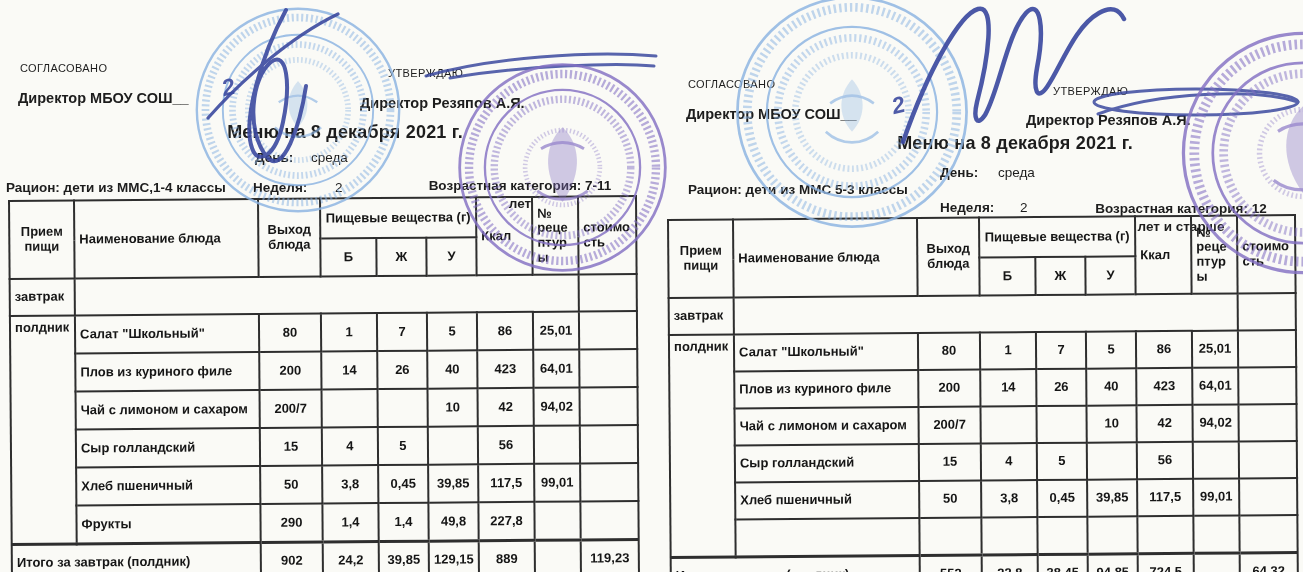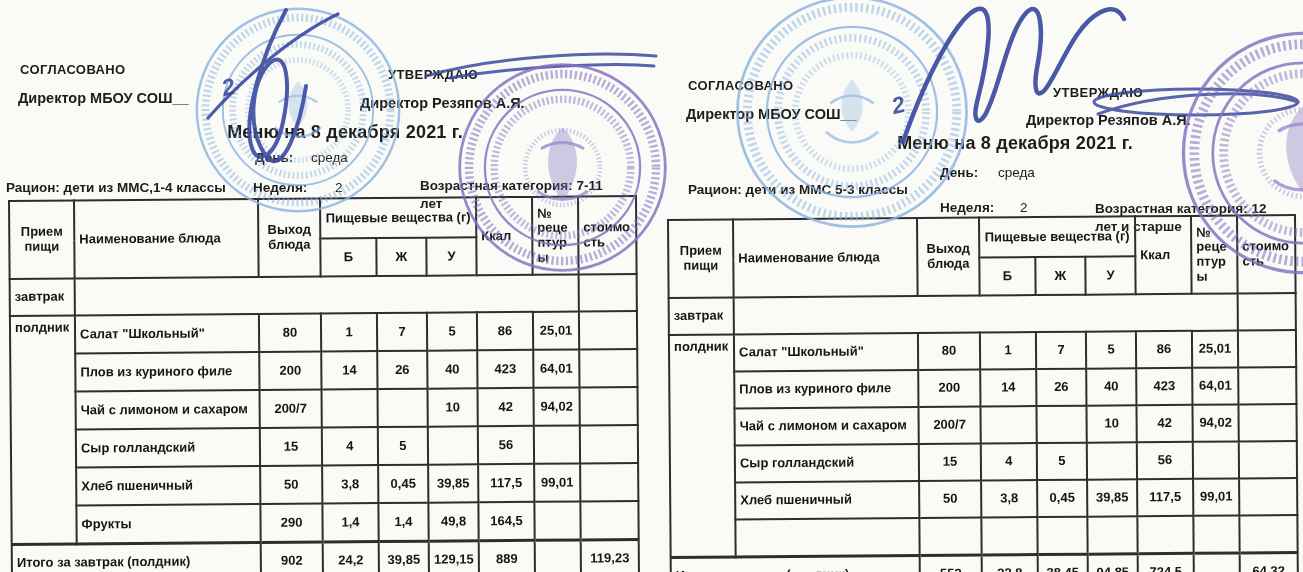--- a/index.html
+++ b/index.html
@@ -2,27 +2,27 @@
 <html><head>
 <meta charset="utf-8">
 <style>
   html,body{margin:0;padding:0}
   body{
     width:1303px;height:572px;position:relative;overflow:hidden;
     background:#fafaf6;color:#1d1d1d;
     font-family:"Liberation Sans", sans-serif;
   }
   .abs{position:absolute}
-  .hdr{font-size:13px;font-weight:700;letter-spacing:.4px;white-space:nowrap}
+  .hdr{font-size:11px;font-weight:400;letter-spacing:.4px;white-space:nowrap}
   .signline{font-size:14.5px;font-weight:600;white-space:nowrap}
   .title{font-size:18px;font-weight:700;text-align:center;white-space:nowrap;letter-spacing:.2px}
   .meta{font-size:13.5px;font-weight:700}
   .meta .lab{font-weight:700}
   .meta .val{font-weight:400}
-  .agecat{text-align:left;line-height:1.35}
+  .agecat{text-align:center;line-height:1.35}
   .hand2{
     font-size:23px;font-style:italic;font-weight:700;color:#3c4aa0;
     transform:rotate(-14deg);opacity:.9
   }
   
   table.menu{
     border-collapse:collapse;table-layout:fixed;width:627px;
     font-size:13px;font-weight:600;color:#161616;
     transform:rotate(-0.45deg);transform-origin:0 0;
     background:rgba(255,255,255,.0);
@@ -150,21 +150,21 @@
     <td class="c">117,5</td>
     <td class="c">99,01</td>
     <td class="c"></td>
   </tr>
   <tr class="dish">
     <td>Фрукты</td>
     <td class="c">290</td>
     <td class="c">1,4</td>
     <td class="c">1,4</td>
     <td class="c">49,8</td>
-    <td class="c">164,5</td>
+    <td class="c">227,8</td>
     <td class="c"></td>
     <td class="c"></td>
   </tr>
   <tr class="tot">
     <td colspan="2">Итого за завтрак (полдник)</td>
     <td class="c">902</td>
     <td class="c">24,2</td>
     <td class="c">39,85</td>
     <td class="c">129,15</td>
     <td class="c">889</td>

